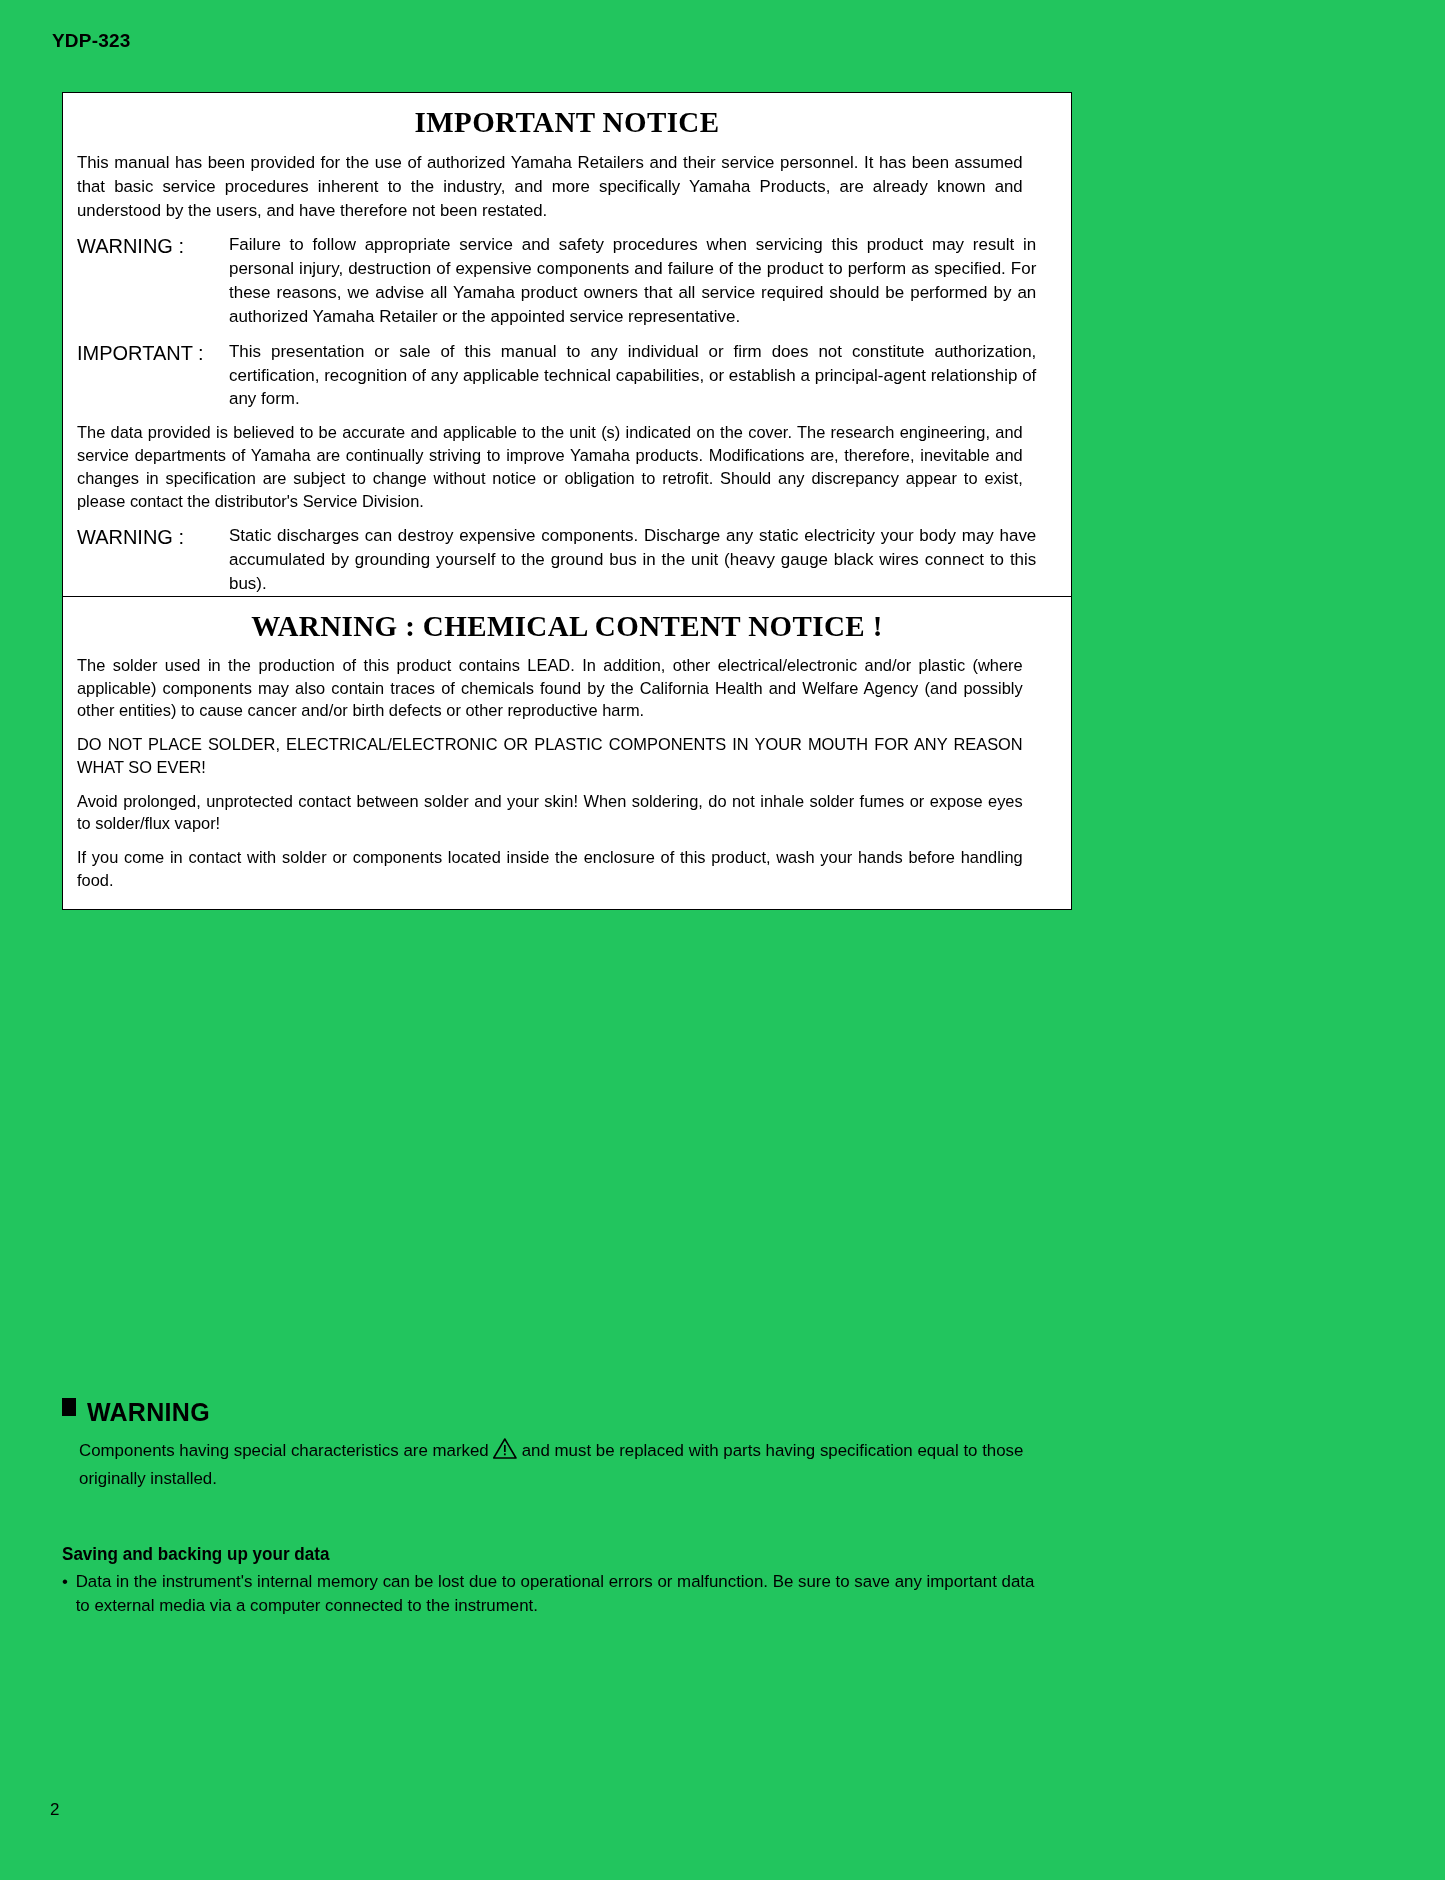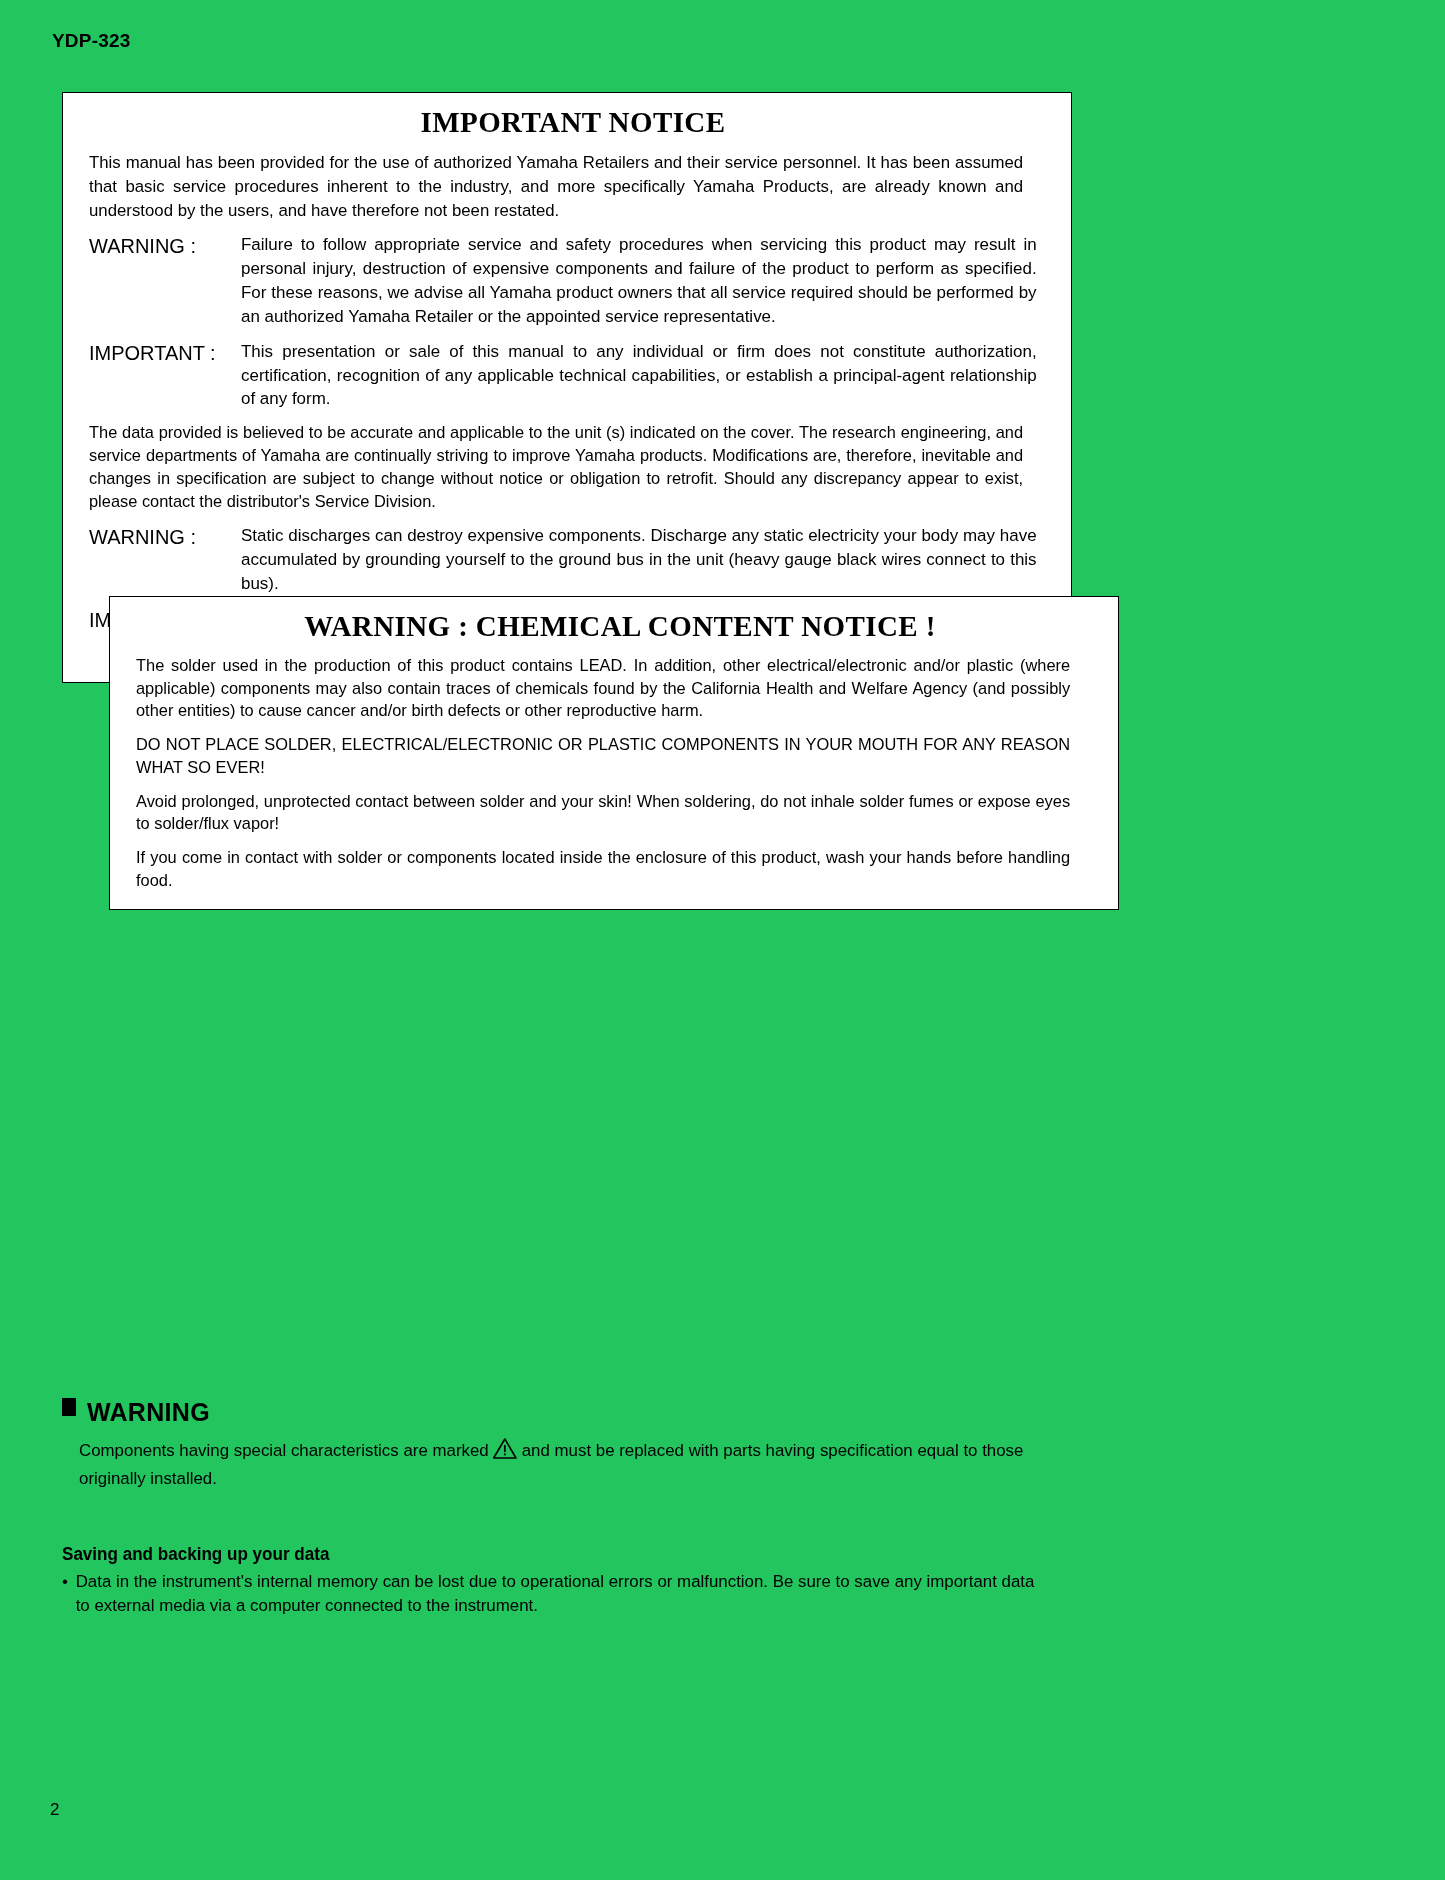--- a/index.html
+++ b/index.html
@@ -29,25 +29,25 @@
     letter-spacing: 0.2px;
   }
 
   
   .notice-box {
     position: absolute;
     left: 62px;
     width: 1010px;
     border: 1.5px solid #000000;
     box-sizing: border-box;
-    padding: 12px 14px 16px 26px;
+    padding: 12px 14px 16px 14px;
     background: #ffffff;
   }
   #box-important-notice { top: 92px; }
-  #box-chemical-notice  { top: 596px; margin-left: 47px; }
+  #box-chemical-notice  { top: 596px; }
 
   .box-title {
     text-align: center;
     font-family: "Liberation Serif", serif;
     font-weight: bold;
     font-size: 29px;
     letter-spacing: 0.4px;
     margin: 2px 0 12px 0;
     line-height: 1.1;
   }

